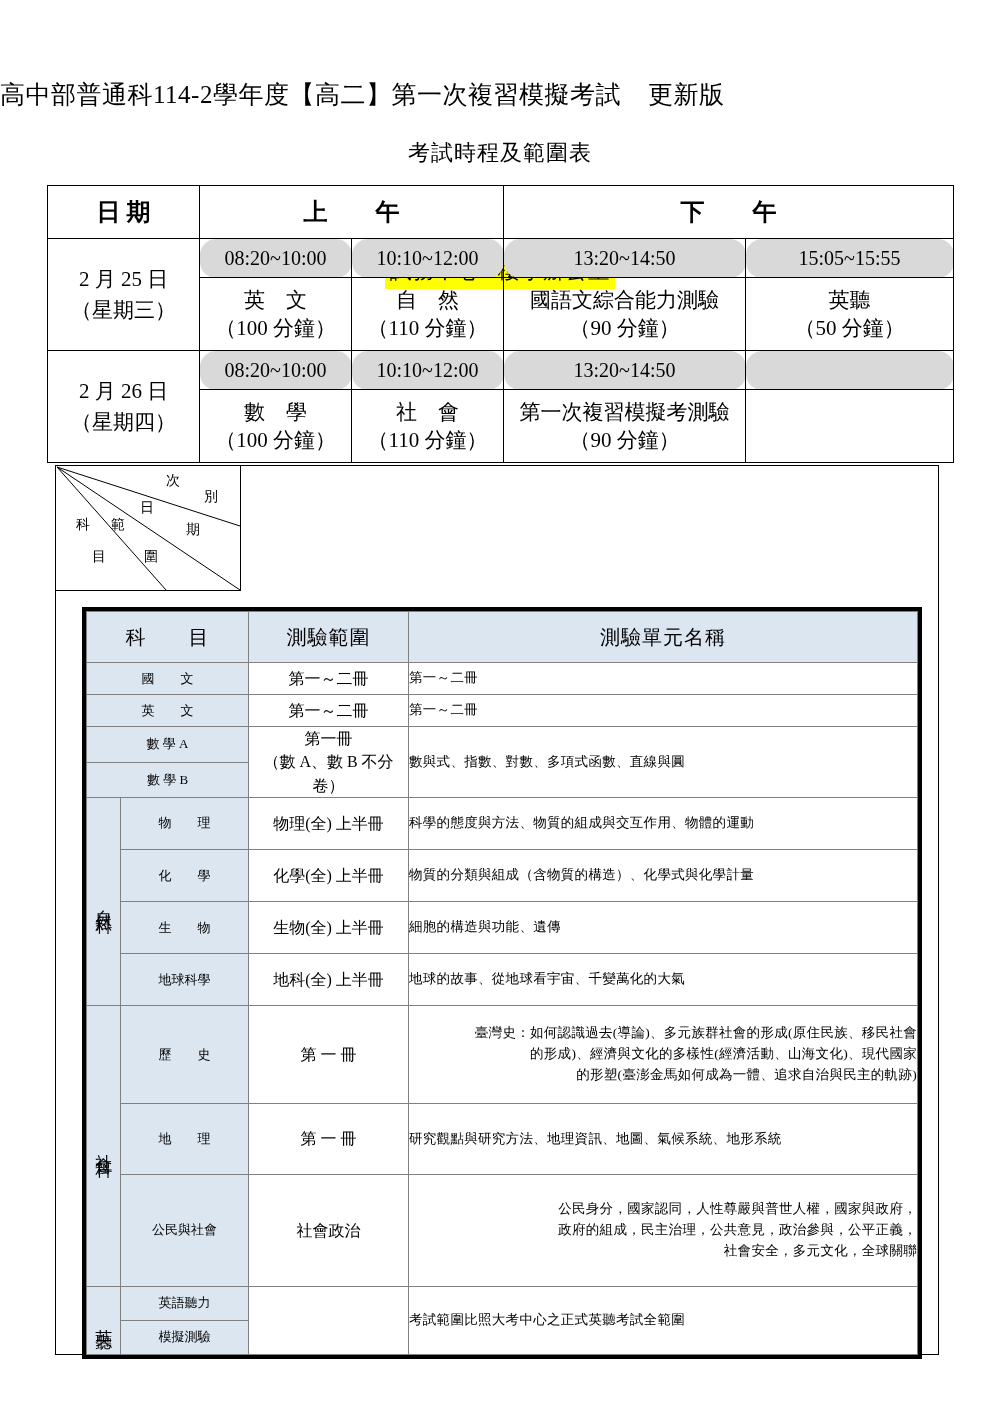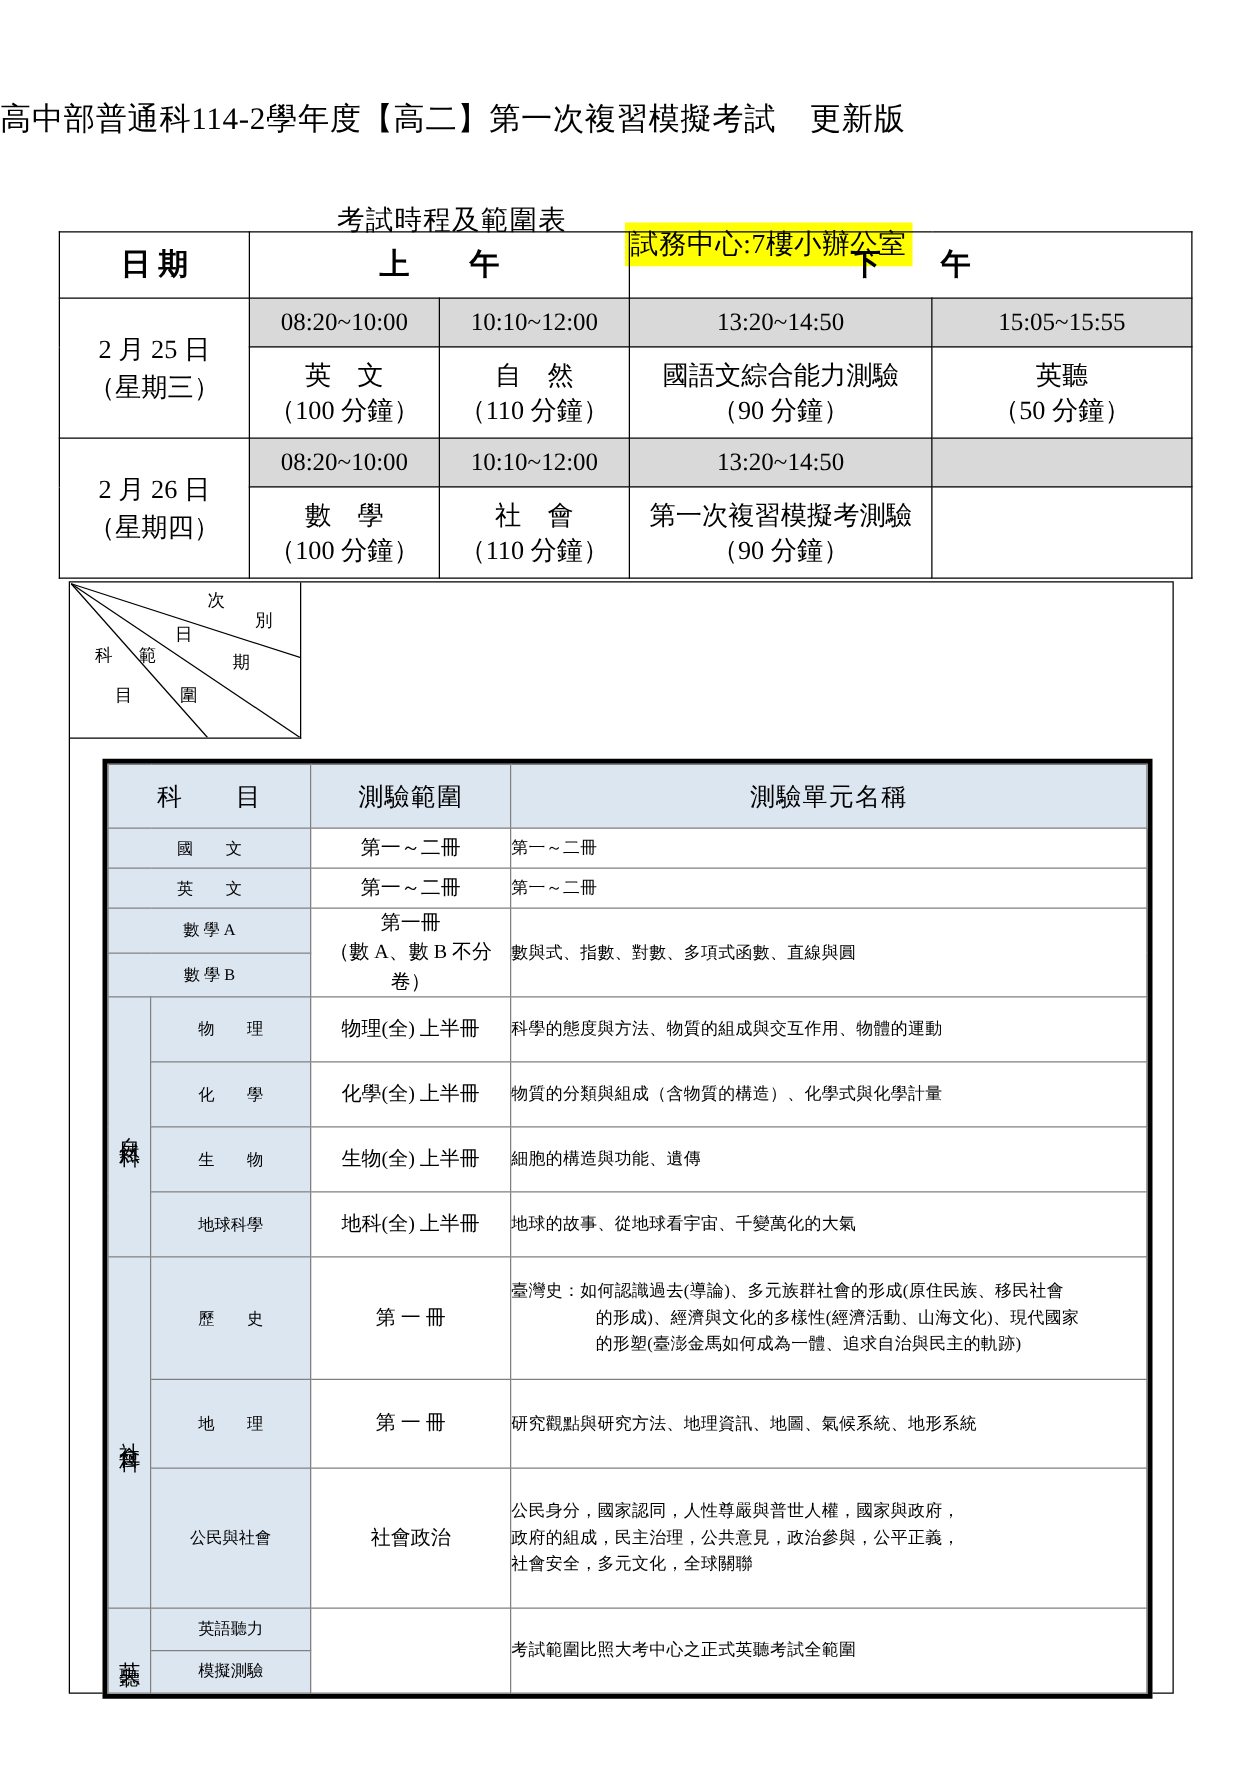--- a/index.html
+++ b/index.html
@@ -30,20 +30,21 @@
   .subtitle-row {
     position: absolute;
     top: 138px;
     left: 0;
     width: 1000px;
     display: flex;
     justify-content: center;
     align-items: center;
     gap: 46px;
     font-size: 22px;
+    flex-direction: column;
   }
   .subtitle-main { letter-spacing: 1px; }
   .highlight-note {
     background: #ffff00;
     padding: 2px 5px 3px 5px;
     letter-spacing: 0.5px;
     margin-top: 40px;
   }
 
   
@@ -62,20 +63,21 @@
     vertical-align: middle;
     padding: 0;
     line-height: 1.34;
   }
   .schedule .t-head { height: 52px; font-size: 24px; font-weight: bold; }
   .schedule .time-cell {
     background: #d9d9d9;
     height: 38px;
     font-size: 20px;
     font-family: "Liberation Serif", "DejaVu Serif", serif;
+    border-radius: 16px;
   }
   .schedule .subj-cell { height: 72px; font-size: 21px; }
   .schedule .date-cell { font-size: 21px; line-height: 1.45; }
 
   
   .outer-wrap {
     position: absolute;
     left: 55px;
     top: 465px;
     width: 884px;
@@ -172,21 +174,21 @@
   td.range { text-align: center; font-size: 16px; line-height: 1.45; }
   td.unit  {
     text-align: left;
     font-size: 13.5px;
     line-height: 1.55;
     padding: 3px 6px 3px 8px;
     letter-spacing: 0.3px;
   }
   .unit .ind { display: block; }
   .unit .ind.hang { padding-left: 5.0em; }
-  .nowrap { white-space: pre; }
+  .nowrap { white-space: pre; text-align: right; }
 </style>
 </head>
 <body>
 
 <div class="doc-title">高中部普通科114-2學年度【高二】第一次複習模擬考試    更新版</div>
 
 <div class="subtitle-row">
   <span class="subtitle-main">考試時程及範圍表</span>
   <span class="highlight-note">試務中心:7樓小辦公室</span>
 </div>

